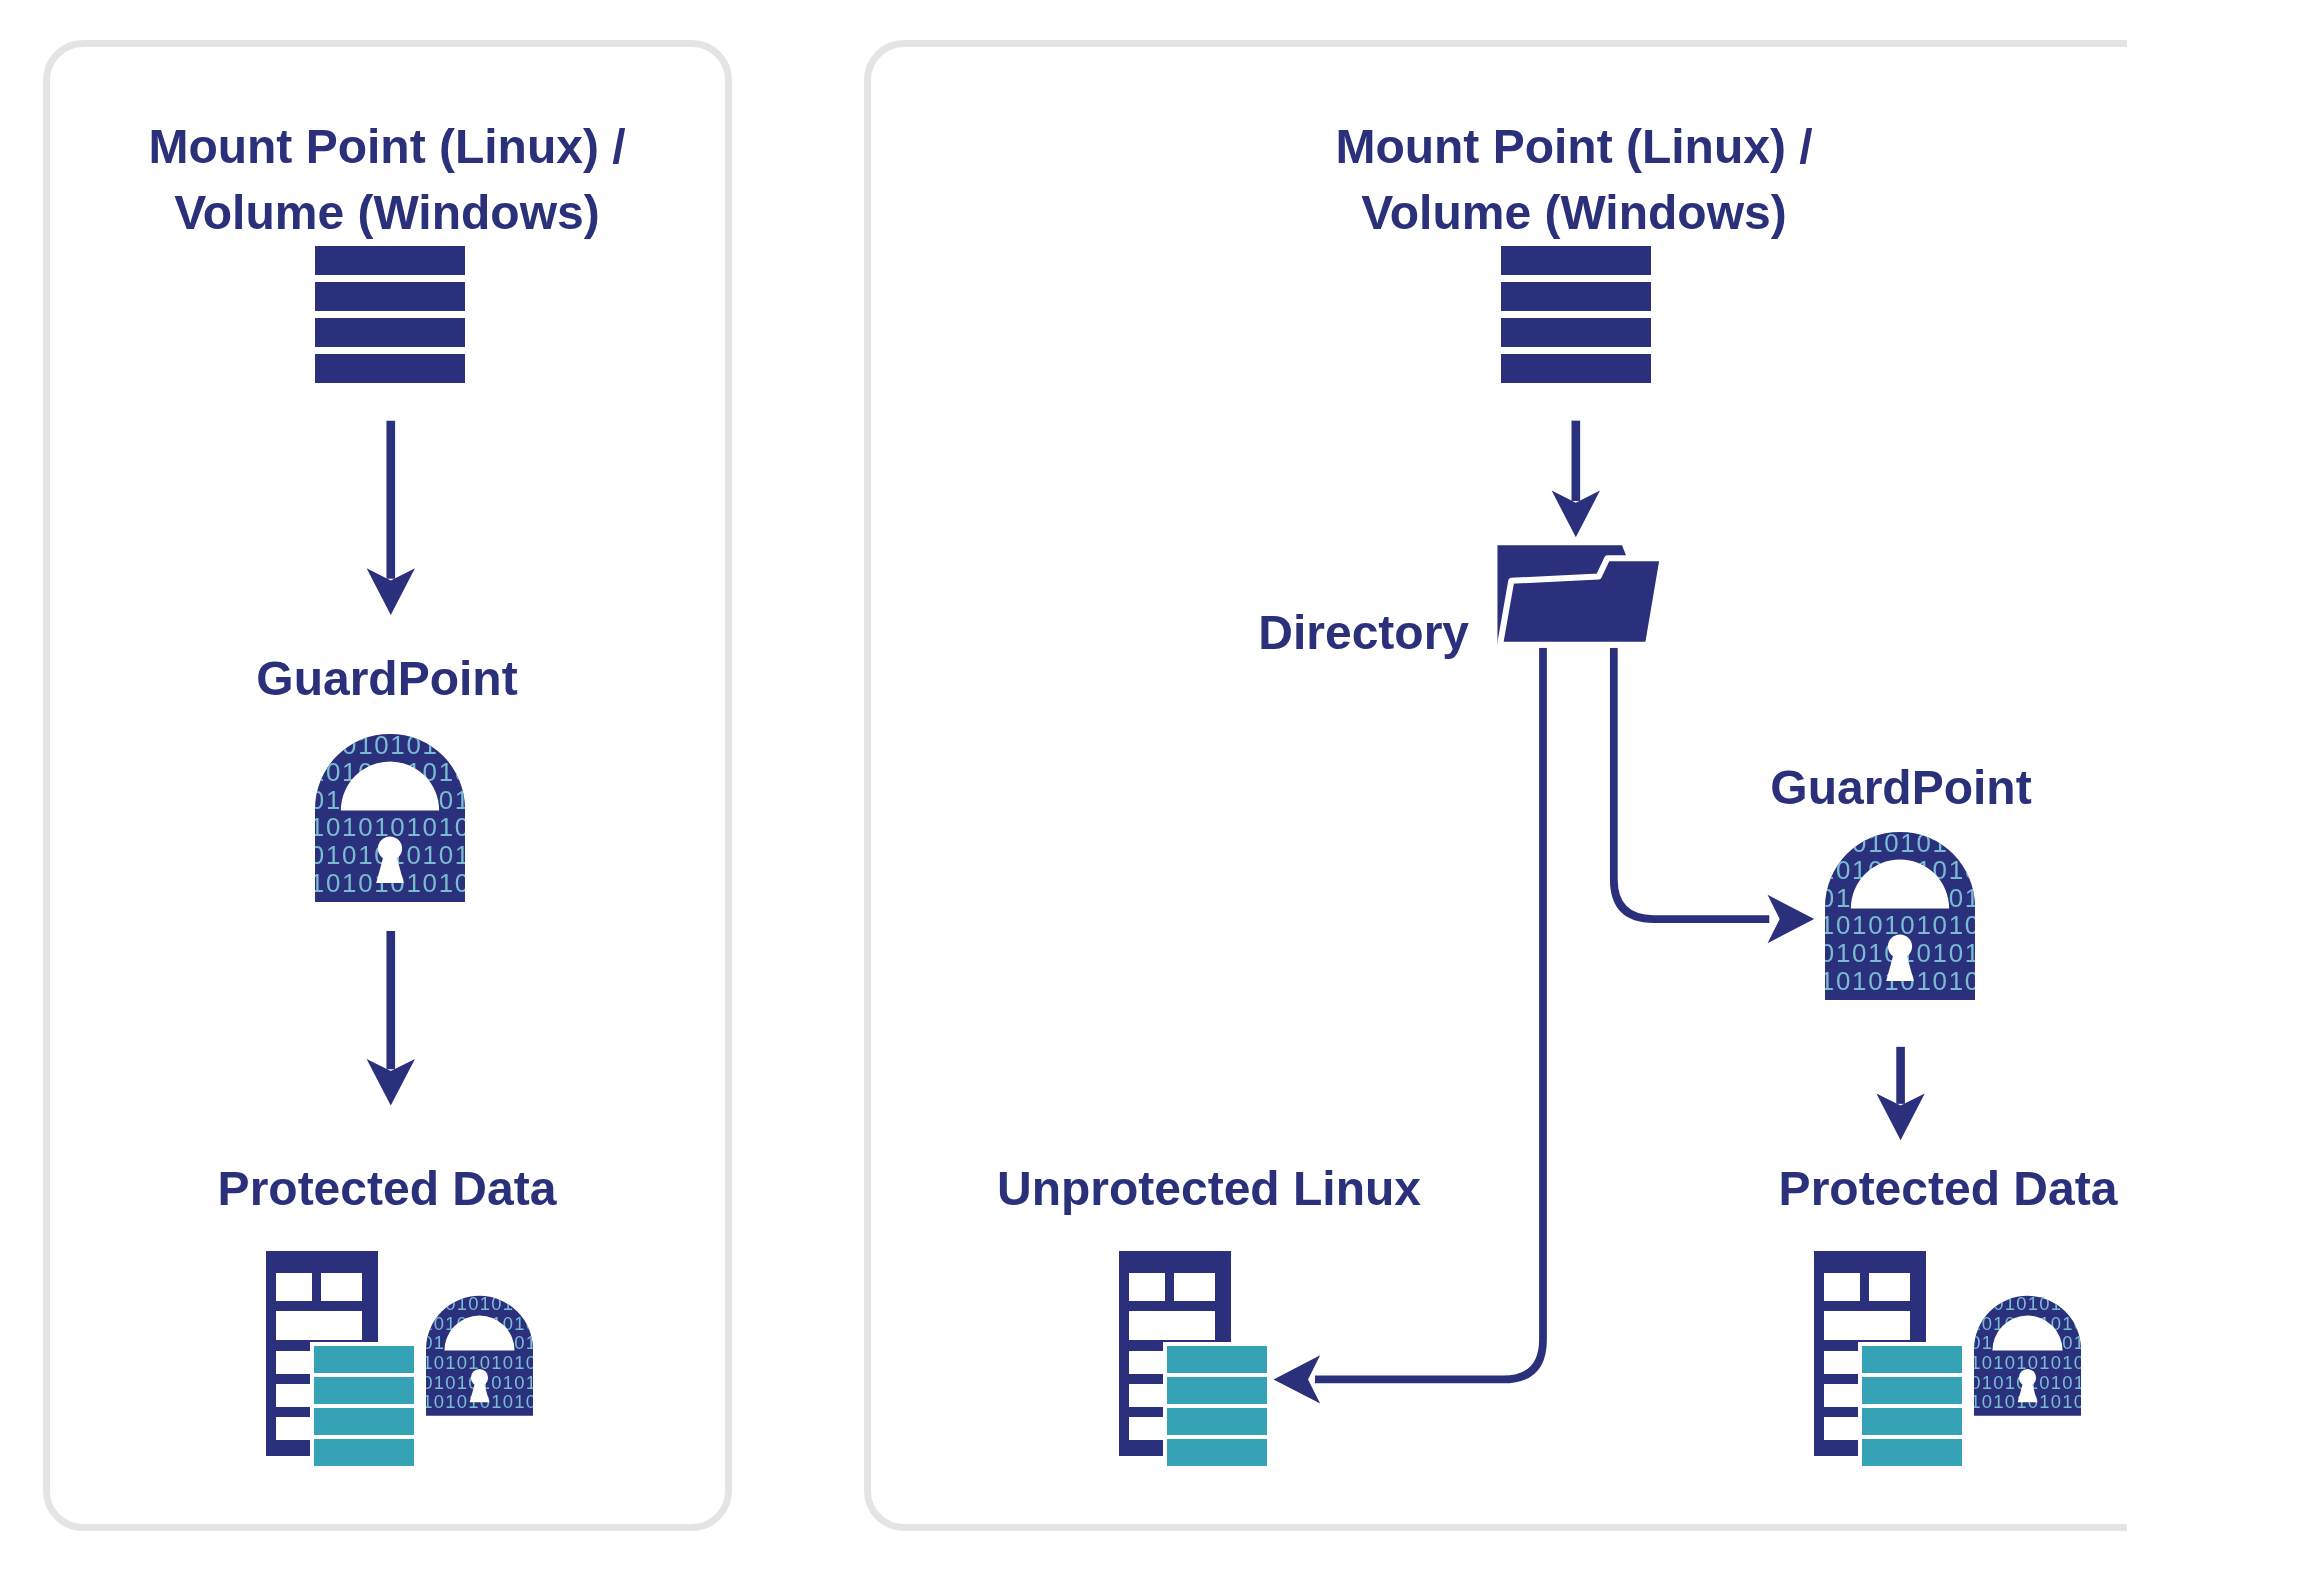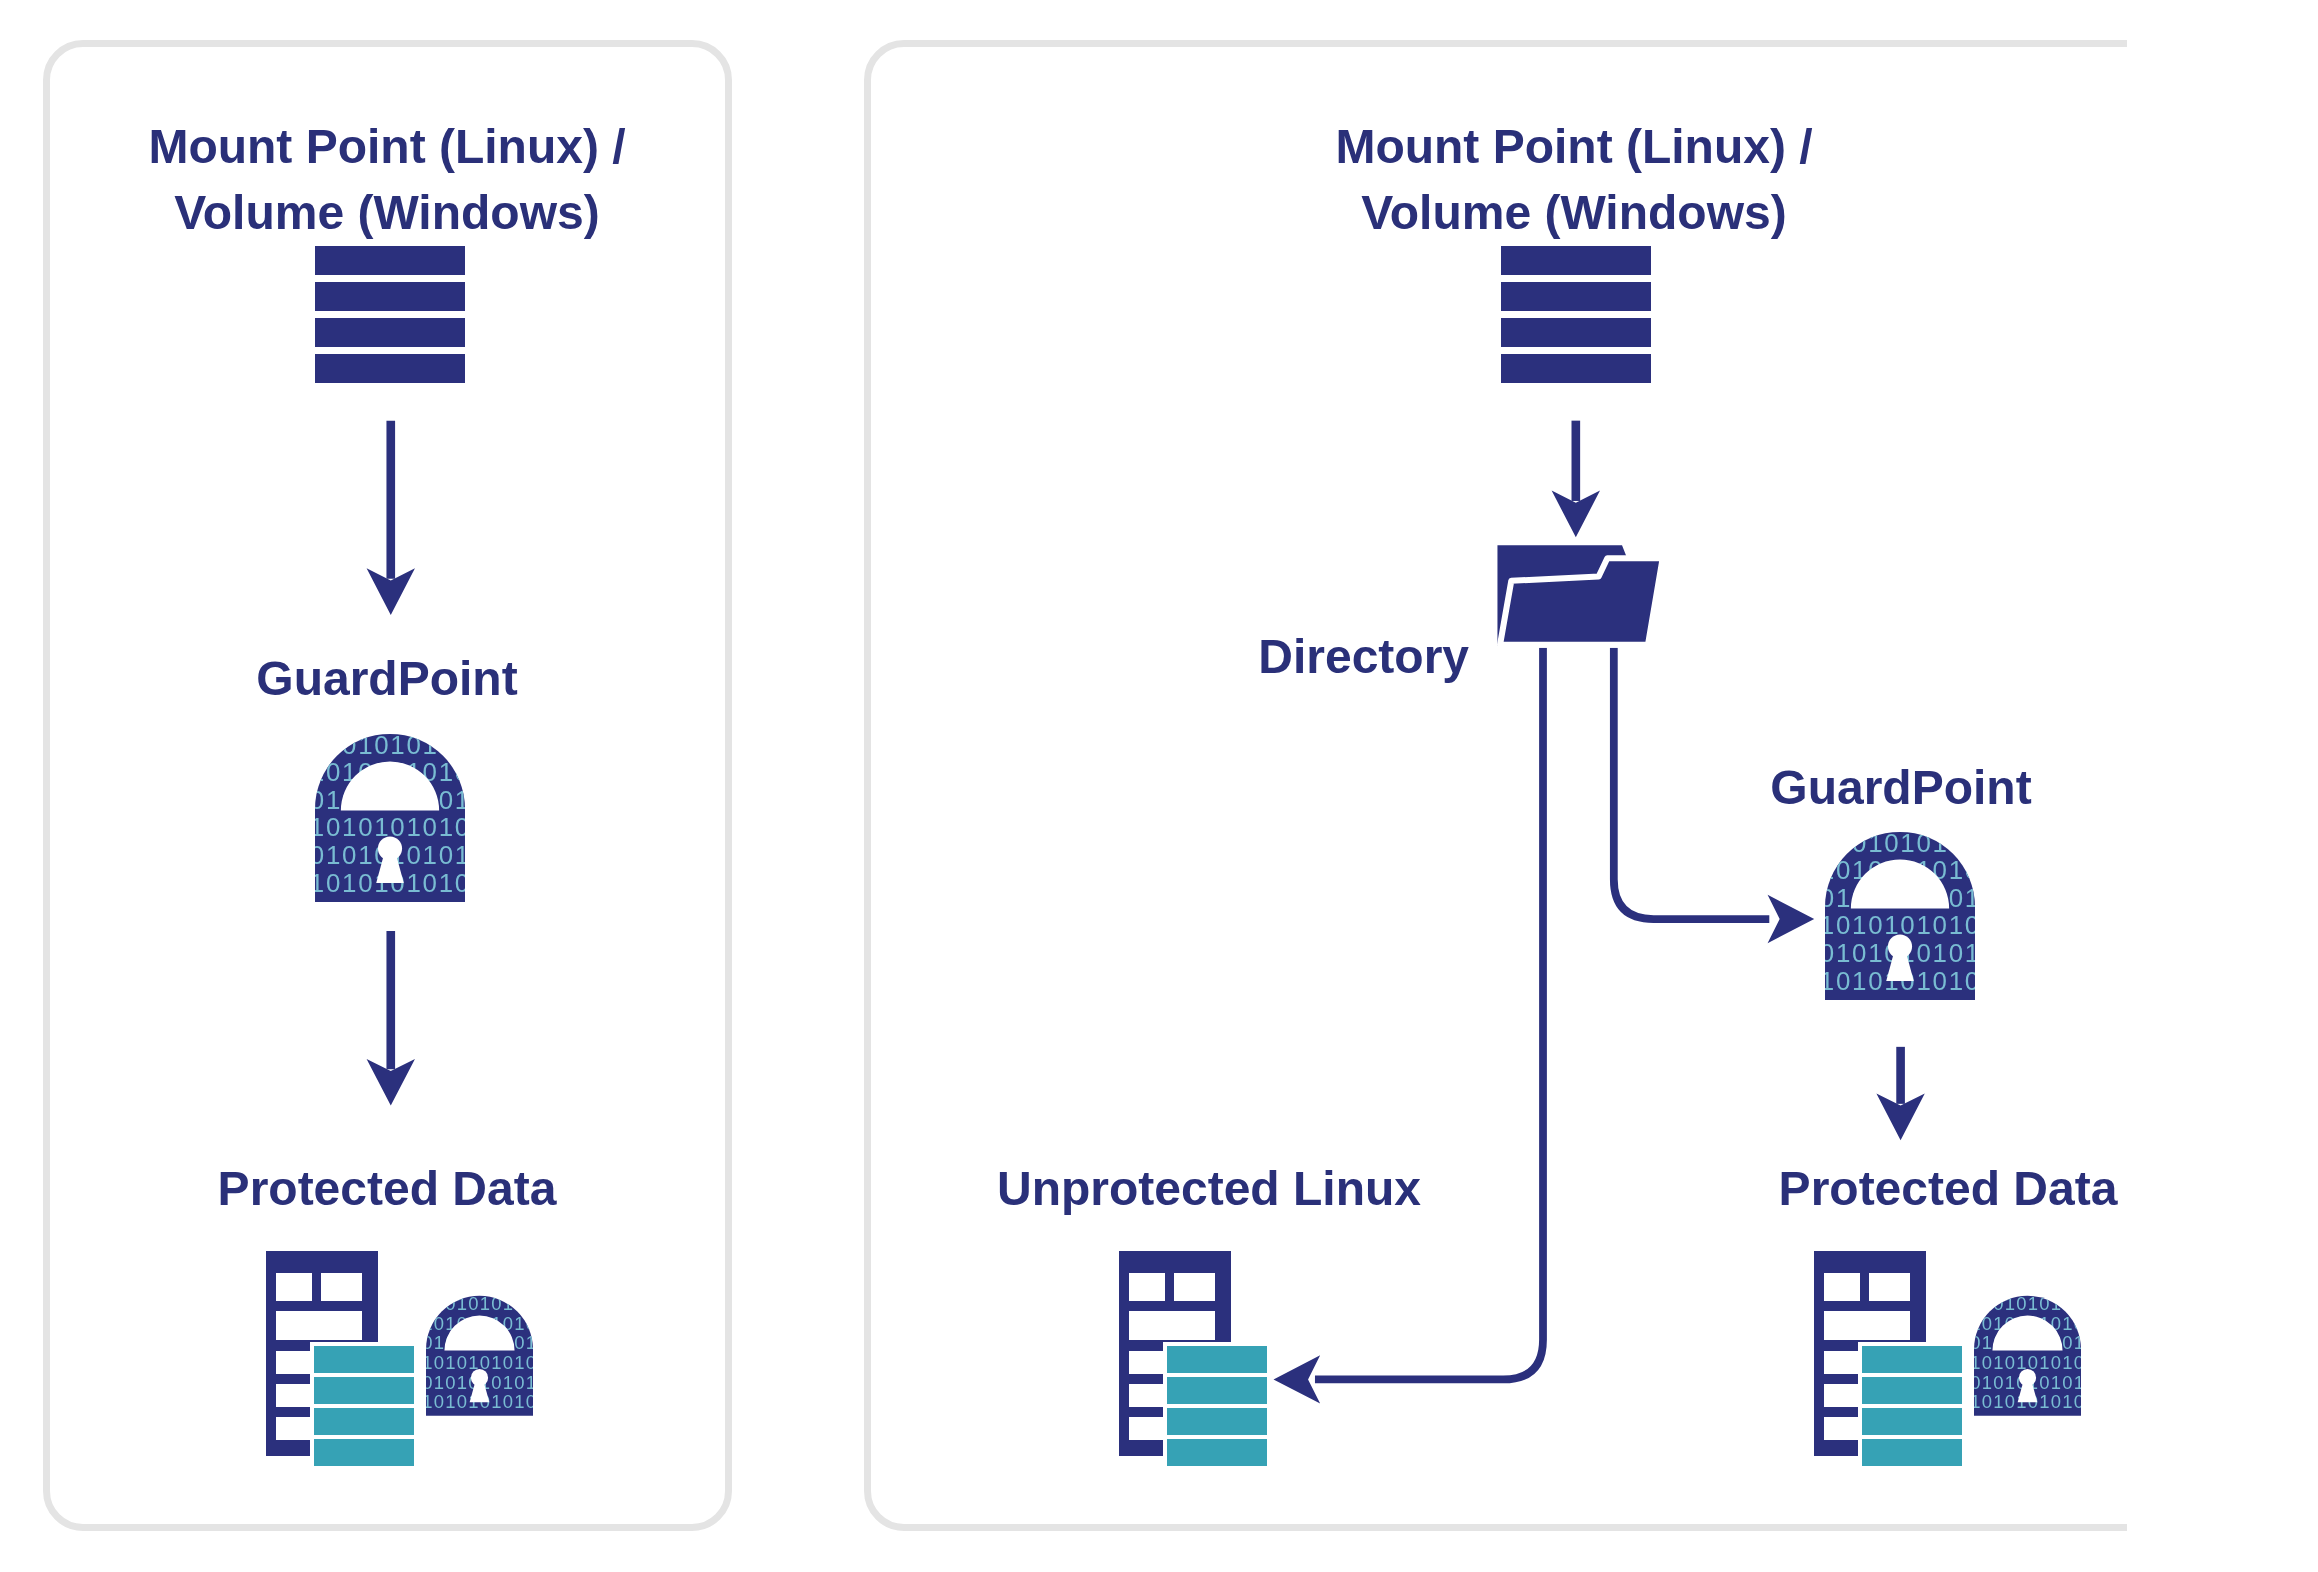--- a/index.html
+++ b/index.html
@@ -12,21 +12,21 @@
     position:absolute;box-sizing:border-box;background:#ffffff;
     border:7px solid #E4E4E4;border-radius:40px;
   }
   .panel.left{left:43px;top:40px;width:689px;height:1491px;}
   .panel.right{left:864px;top:40px;width:1420px;height:1491px;}
   
   .lbl{
     position:absolute;color:#2A3079;font-weight:700;font-size:48px;line-height:66px;
     text-align:center;transform:translateX(-50%);white-space:nowrap;z-index:5;
   }
-  .lbl.right-align{transform:none;text-align:right;margin-top:24px;}
+  .lbl.right-align{transform:none;text-align:right;}
   #t-left-title{left:387px;top:114px;}
   #t-left-guardpoint{left:387px;top:646px;}
   #t-left-protected{left:387px;top:1156px;}
   #t-right-title{left:1574px;top:114px;}
   #t-right-guardpoint{left:1901px;top:755px;}
   #t-right-unprotected{left:1209px;top:1156px;}
   #t-right-protected{left:1948px;top:1156px;}
   #t-directory{left:1123px;top:600px;width:346px;}
   
   .disk{position:absolute;width:150px;display:flex;flex-direction:column;gap:7px;z-index:4;}

